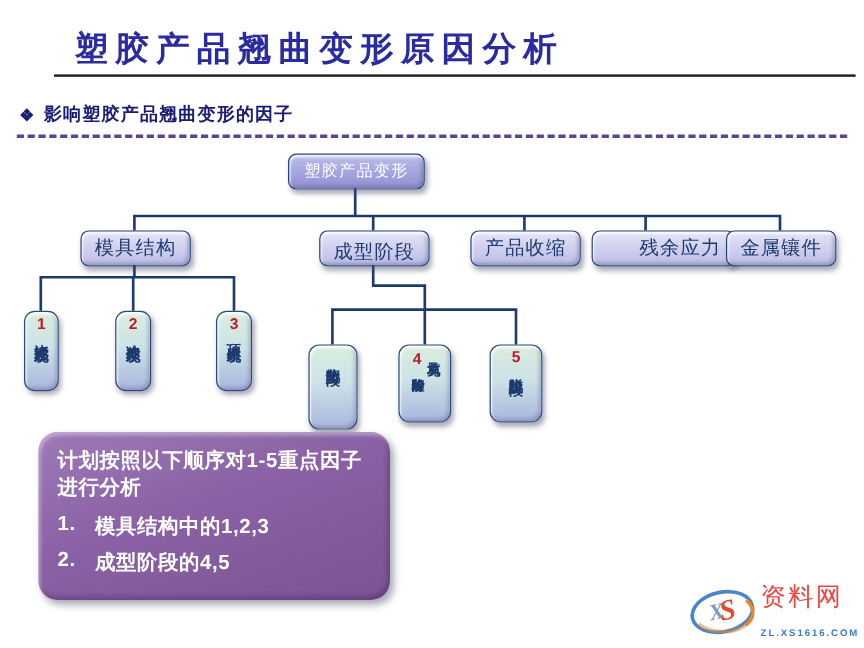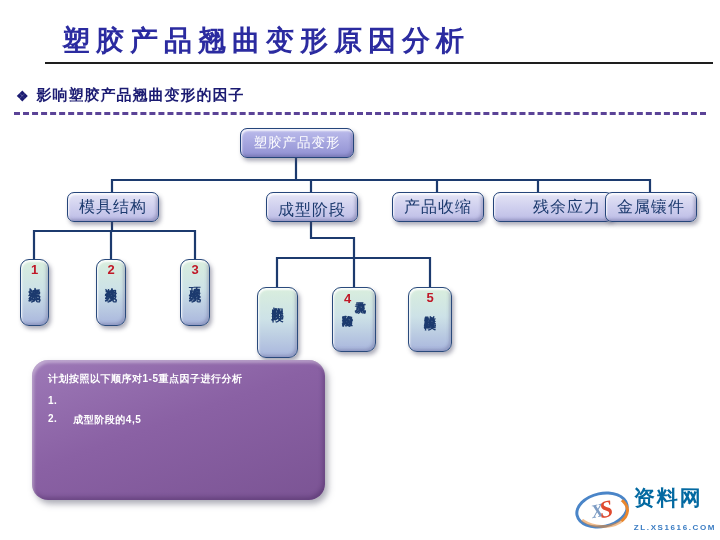--- a/index.html
+++ b/index.html
@@ -70,39 +70,39 @@
   .leaf-5{left:408px;top:287px;width:44px;height:65px;}
 
   
   .note{
     position:absolute;left:32px;top:360px;width:293px;height:140px;z-index:2;
     box-sizing:border-box;border-radius:16px;padding:12px 16px;
     background:linear-gradient(160deg,#9d79b7 0%,#8a61a4 45%,#7b5494 100%);
     box-shadow:3px 4px 6px rgba(90,90,110,.5),
       inset 2px 3px 3px rgba(255,255,255,.35),
       inset -2px -3px 4px rgba(45,20,70,.3);
-    color:#ffffff;font-weight:bold;font-size:10px;
+    color:#ffffff;font-weight:bold;font-size:17px;
   }
   .note .line1{margin-bottom:9px;letter-spacing:.5px;}
   .note .item{display:flex;gap:16px;margin-bottom:7px;letter-spacing:.5px;}
 
   
   .wm{position:absolute;right:4px;bottom:8px;display:flex;align-items:center;z-index:3;}
   .wm-ellipse{width:48px;height:30px;border:3px solid #4a85c8;border-radius:50%;
     transform:rotate(-12deg);display:flex;align-items:center;justify-content:center;
     position:relative;background:#ffffff;}
   .wm-ellipse::after{content:"";position:absolute;inset:-3px;border:3px solid transparent;
     border-right-color:#e8872f;border-bottom-color:rgba(232,135,47,.55);border-radius:50%;
     transform:rotate(14deg);}
   .wm-x{color:#7d9cc4;font-style:italic;font-weight:bold;font-size:19px;
     font-family:"Liberation Serif",serif;}
   .wm-s{color:#e04a2f;font-style:italic;font-weight:bold;font-size:24px;margin-left:-4px;
     font-family:"Liberation Serif",serif;}
   .wm-right{margin-left:5px;}
-  .wm-name{color:#0369a1;font-weight:bold;font-size:21px;letter-spacing:2px;line-height:21px;}
+  .wm-name{color:#ef4444;font-weight:normal;font-size:21px;letter-spacing:2px;line-height:21px;}
   .wm-url{color:#3a7cc3;font-size:8px;letter-spacing:1.6px;margin-top:15px;font-weight:bold;}
 </style>
 </head>
 <body>
 
 <div class="slide">
 
   <div class="title">塑胶产品翘曲变形原因分析</div>
   <div class="title-underline"></div>
 
@@ -173,20 +173,21 @@
   </div>
   <div class="vnode leaf-5">
     <span class="num">5</span>
     <span class="vtext">脱模阶段</span>
   </div>
 
   <div class="note">
     <div class="line1">计划按照以下顺序对1-5重点因子进行分析</div>
     <div class="item">
       <span>1.</span>
+      <span>模具结构中的1,2,3</span>
     </div>
     <div class="item">
       <span>2.</span>
       <span>成型阶段的4,5</span>
     </div>
   </div>
 
   <div class="wm">
     <div class="wm-ellipse">
       <span class="wm-x">X</span>

